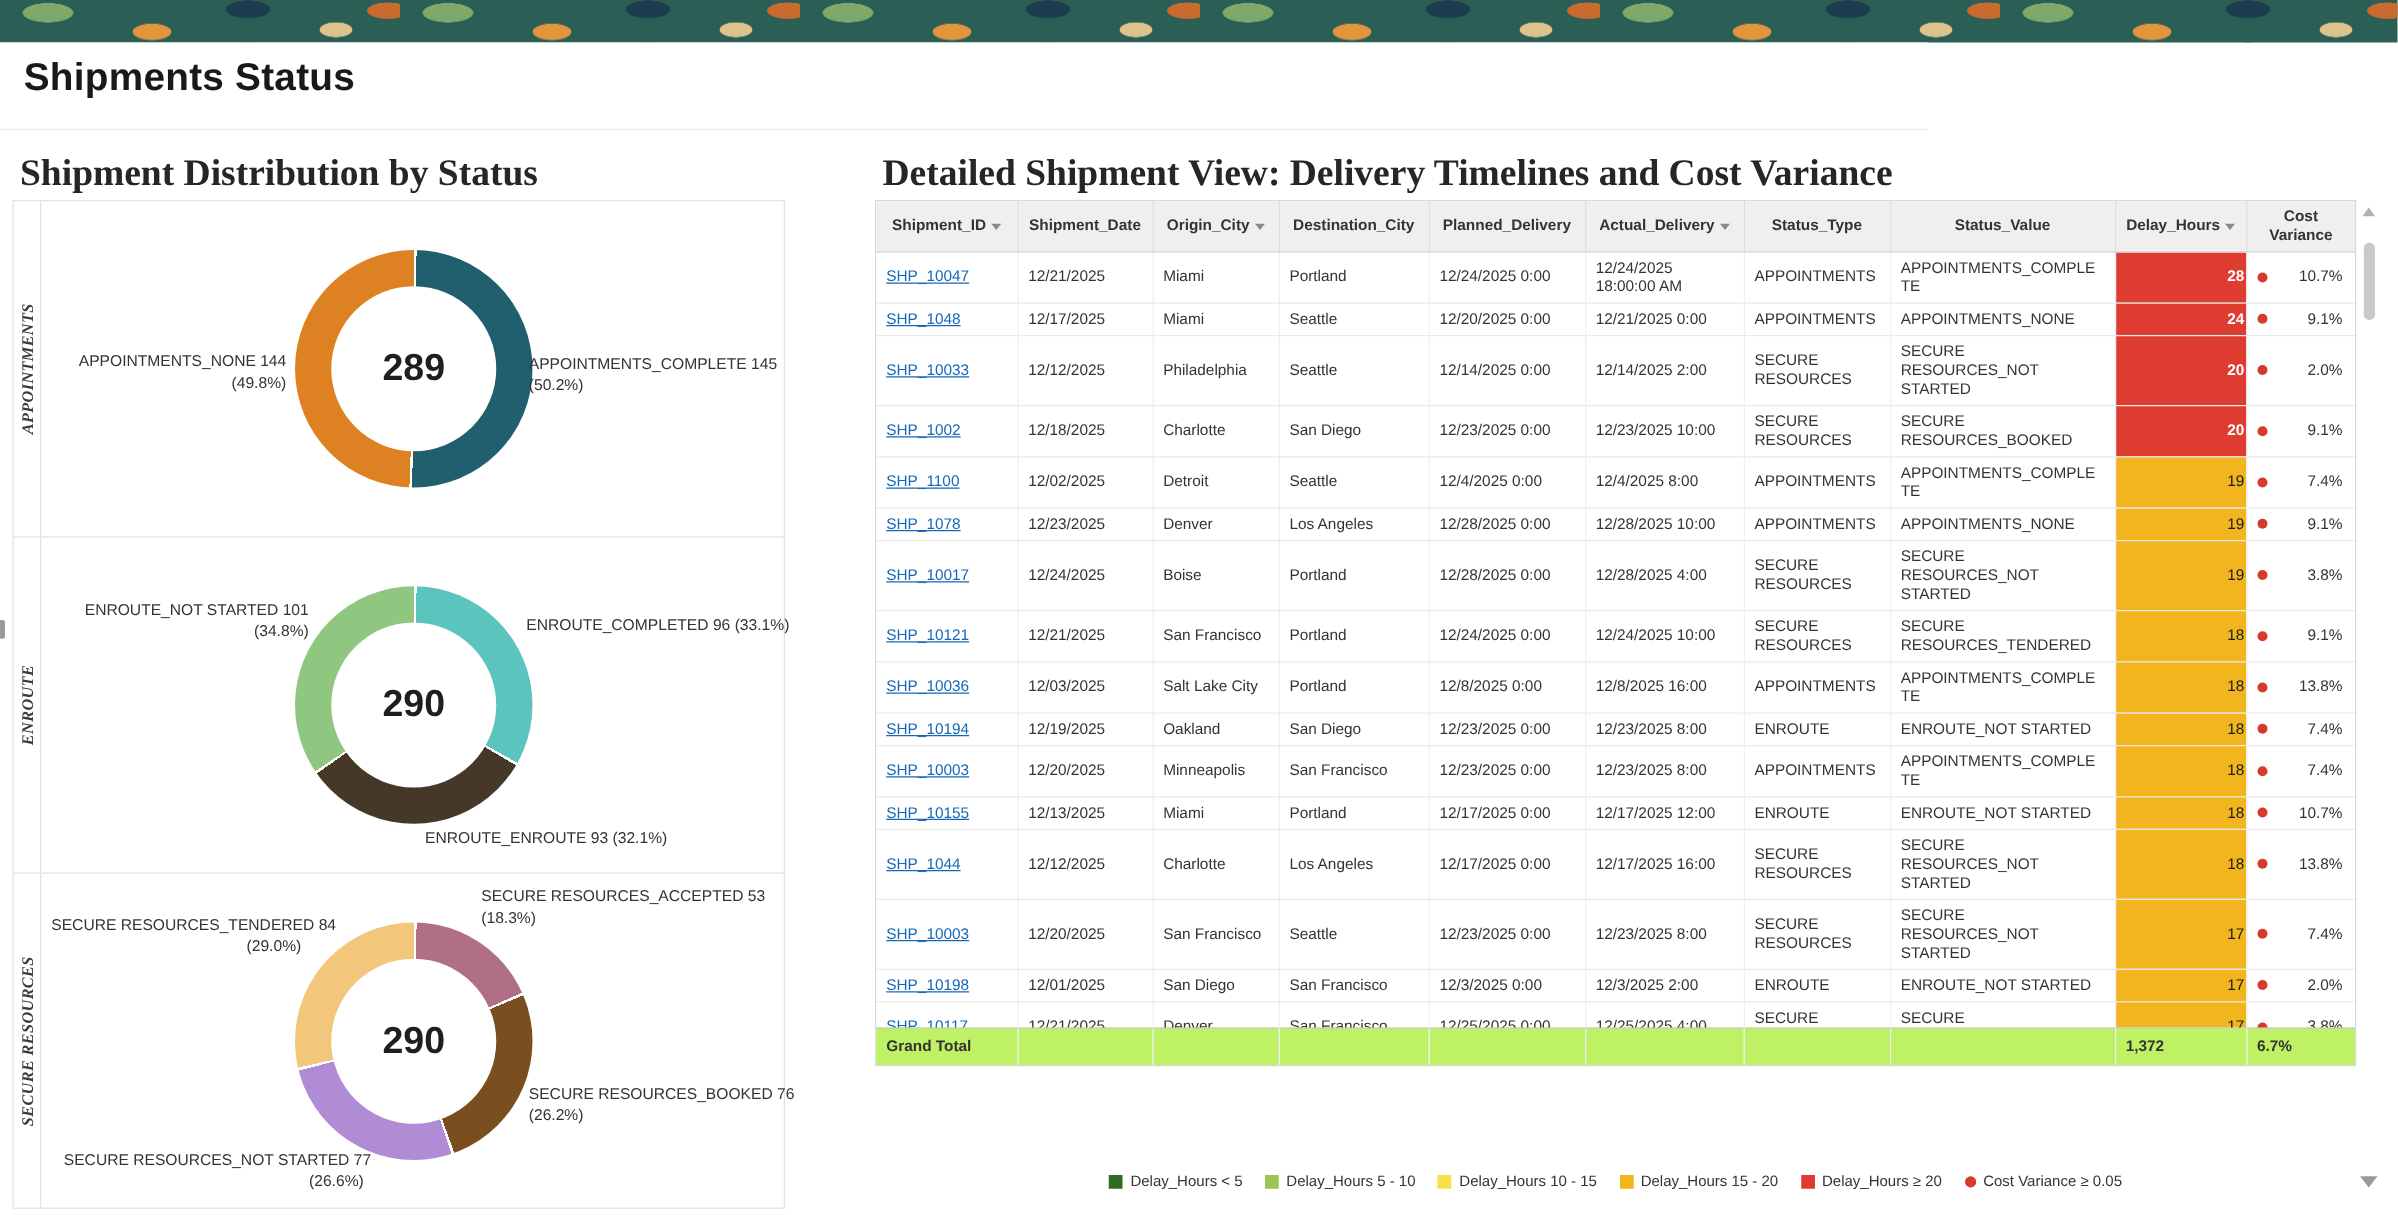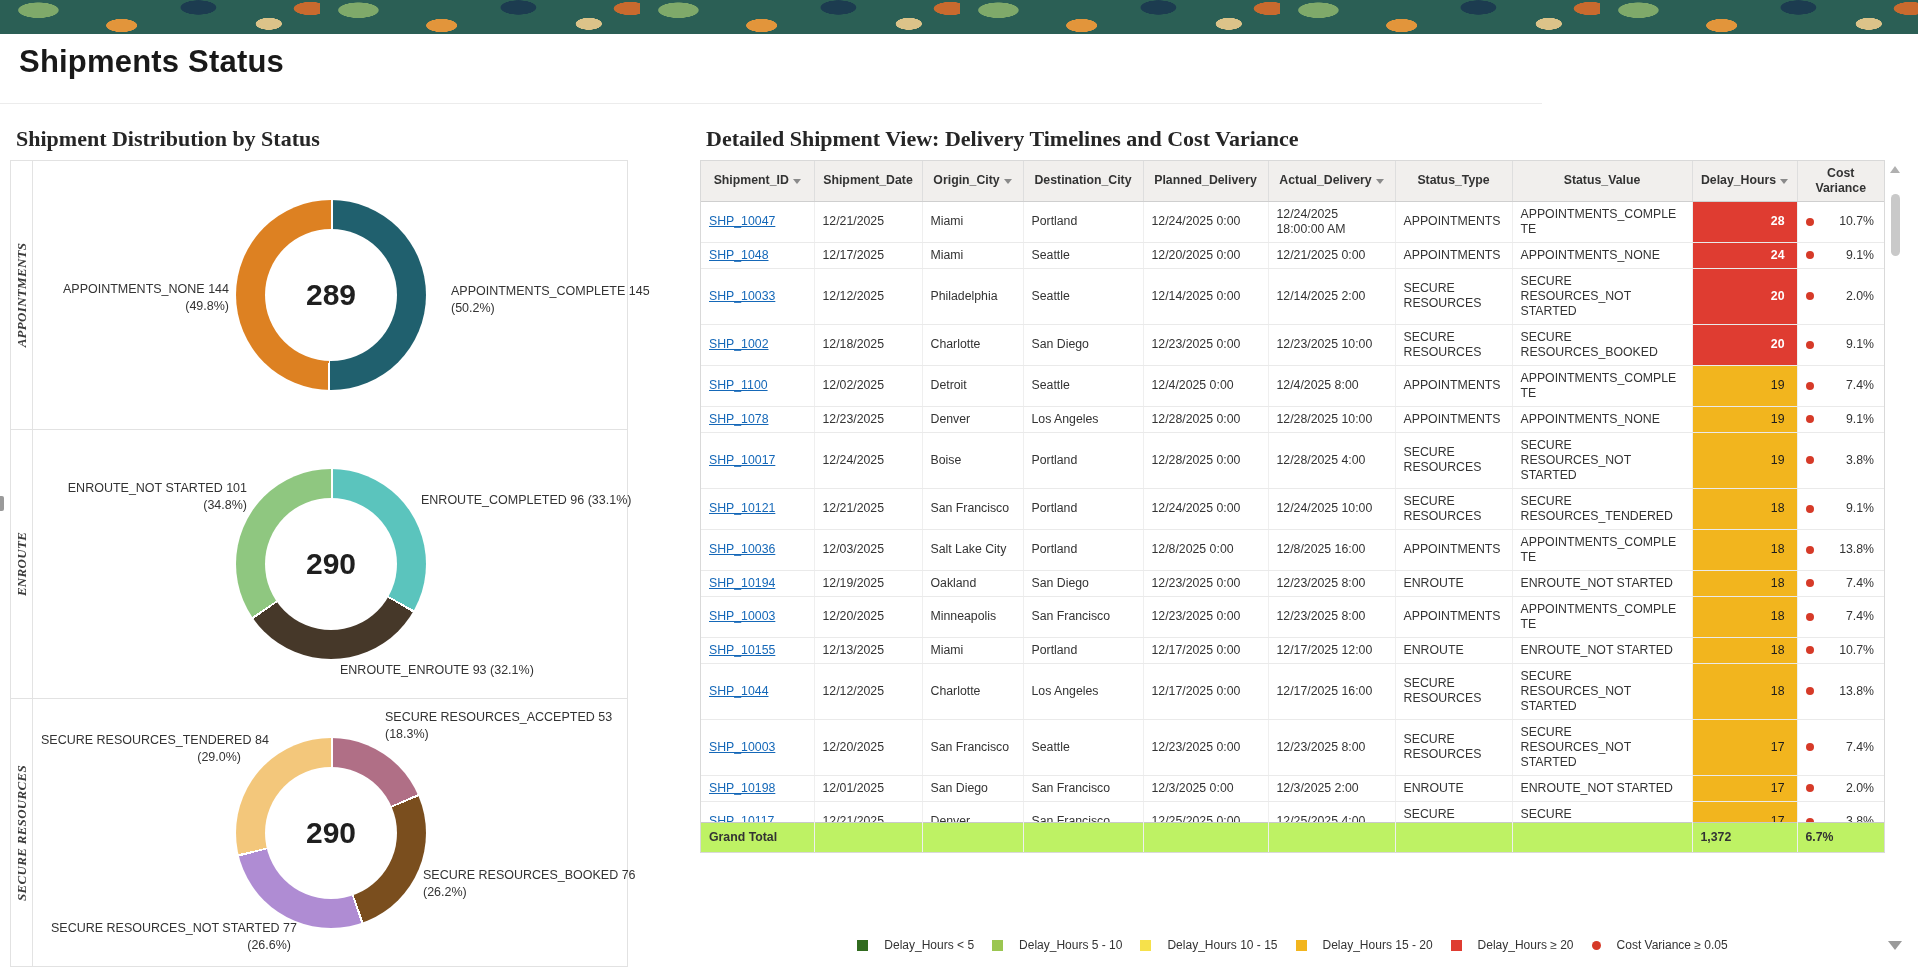--- a/index.html
+++ b/index.html
@@ -30,21 +30,21 @@
     background:#fff; border-bottom:1px solid #ececec;
     display:flex; align-items:flex-start; padding:10px 0 0 19px;
   }
   .app-header h1 { font-size:31px; font-weight:700; color:#191919; letter-spacing:.2px; }
 
   .edge-tick { position:absolute; left:0; top:496px; width:4px; height:15px; background:#9a9a9a; border-radius:0 2px 2px 0; }
 
   .panel-title {
     position:absolute;
     font-family:"Liberation Serif", serif;
-    font-size:22px; font-weight:600; color:#262626; line-height:26px;
+    font-size:30px; font-weight:600; color:#262626; line-height:26px;
     white-space:nowrap;
   }
 
   
   .dist-frame {
     position:absolute; left:10px; top:160px; width:618px; height:807px;
     border:1px solid #e2e2e2; background:#fff;
   }
   .chart-sec { position:relative; width:100%; border-bottom:1px solid #e2e2e2; }
   .chart-sec:last-child { border-bottom:none; }
@@ -83,21 +83,21 @@
     border-left:4px solid transparent; border-right:4px solid transparent;
     border-top:5px solid #8a8a8a; vertical-align:middle;
   }
   .dt td {
     padding:5px 8px; font-size:12.3px; line-height:15px; color:#333;
     border-right:1px solid #efefef; border-bottom:1px solid #eaeaea;
     vertical-align:middle; word-wrap:break-word;
   }
   .dt td:last-child { border-right:none; }
   .dt a { color:var(--link-color,#1568B8); text-decoration:underline; }
-  td.delay { text-align:right; padding-right:12px; color:#1c1c1c; }
+  td.delay { text-align:right; padding-right:1px; color:#1c1c1c; }
   td.delay.red { color:#fff; font-weight:600; }
   td.cost { text-align:right; padding-right:10px; position:relative; }
   td.cost .dot {
     position:absolute; left:8px; top:50%; transform:translateY(-50%);
     width:8px; height:8px; border-radius:50%;
   }
   .dt-foot td {
     font-weight:700; background:#bef264; border-top:1px solid #c9c9c9;
     border-bottom:none; padding:7px 8px;
   }
@@ -116,21 +116,21 @@
     border-left:7px solid transparent; border-right:7px solid transparent;
     border-top:9px solid #9a9a9a;
   }
 
   
   .legend {
     position:absolute; left:700px; top:938px; width:1185px;
     display:flex; justify-content:center; align-items:center; gap:18px;
     font-size:12px; color:#333;
   }
-  .legend-item { display:flex; align-items:center; gap:16px; white-space:nowrap; }
+  .legend-item { display:flex; align-items:center; gap:6px; white-space:nowrap; }
   .sw { width:11px; height:11px; display:inline-block; }
   .sw.circle { width:9px; height:9px; border-radius:50%; }
 </style>
 </head>
 <body>
 
 <div class="banner"></div>
 
 <header class="app-header">
   <h1>Shipments Status</h1>
@@ -146,21 +146,21 @@
     <div class="axis-strip">
       <span class="axis-label">APPOINTMENTS</span>
     </div>
     <div class="donut" style="background: conic-gradient(rgb(255, 255, 255) 0deg, rgb(255, 255, 255) 1.4deg, rgb(32, 96, 110) 1.4deg, rgb(32, 96, 110) 180.72deg, rgb(255, 255, 255) 180.72deg, rgb(255, 255, 255) 182.12deg, rgb(221, 129, 34) 182.12deg, rgb(221, 129, 34) 360deg);">
       <span class="donut-total">289</span>
     </div>
     <div class="clabel" style="left:28px; top:120px; width:190px; text-align:right;">
       <span>APPOINTMENTS_NONE 144</span>
       <span>(49.8%)</span>
     </div>
-    <div class="clabel" style="left:440px; top:122px;">
+    <div class="clabel" style="left:412px; top:122px;">
       <span>APPOINTMENTS_COMPLETE 145</span>
       <span>(50.2%)</span>
     </div>
   </div>
 
   <div class="chart-sec" style="height:269px;">
     <div class="axis-strip">
       <span class="axis-label">ENROUTE</span>
     </div>
     <div class="donut" style="background: conic-gradient(rgb(255, 255, 255) 0deg, rgb(255, 255, 255) 1.4deg, rgb(91, 196, 189) 1.4deg, rgb(91, 196, 189) 119.16deg, rgb(255, 255, 255) 119.16deg, rgb(255, 255, 255) 120.56deg, rgb(70, 56, 41) 120.56deg, rgb(70, 56, 41) 234.72deg, rgb(255, 255, 255) 234.72deg, rgb(255, 255, 255) 236.12deg, rgb(143, 199, 128) 236.12deg, rgb(143, 199, 128) 360deg);">

